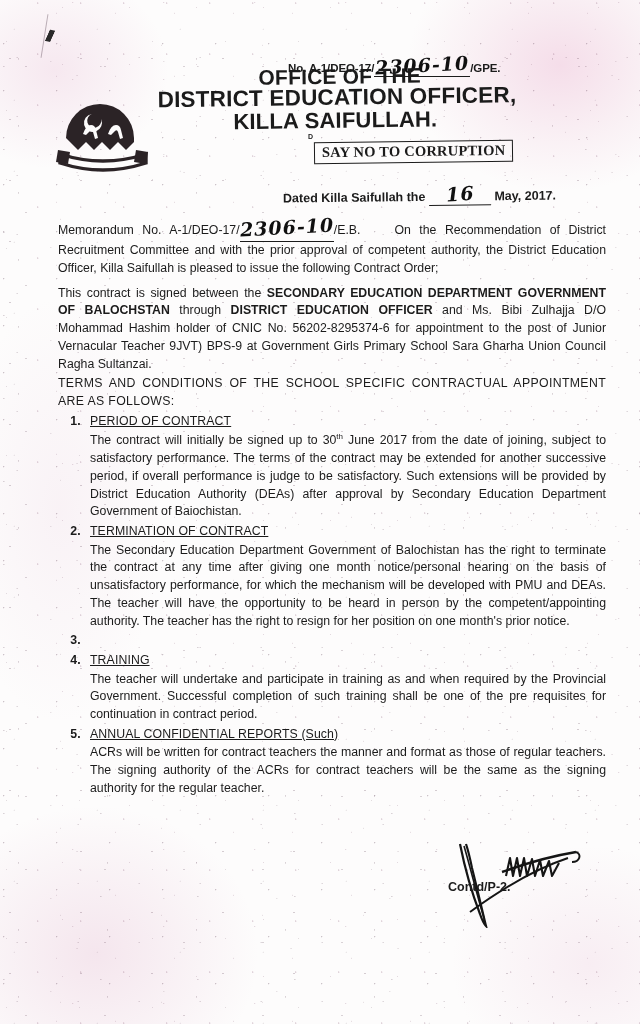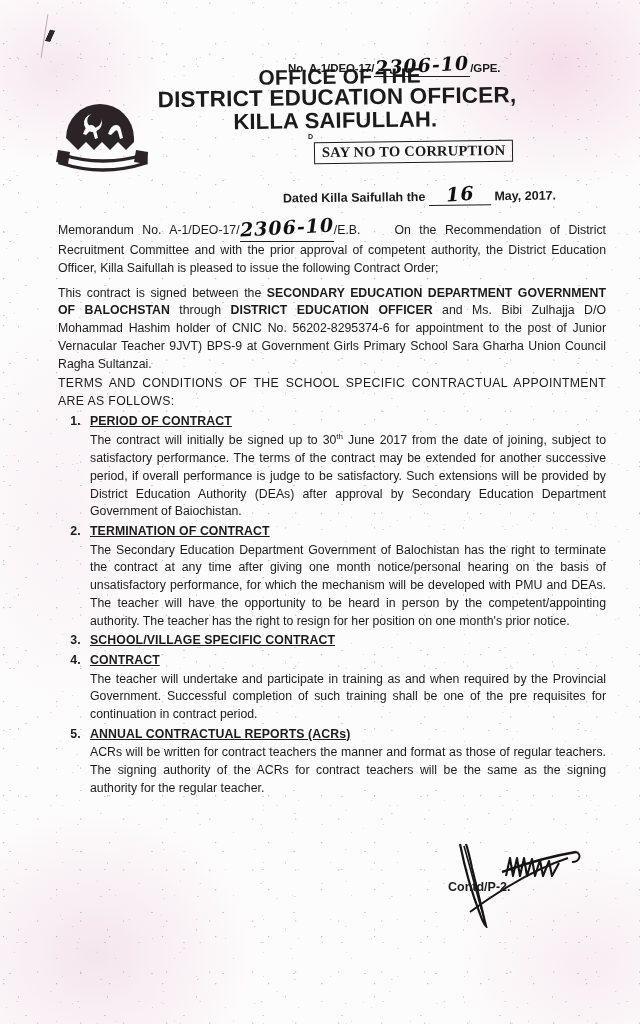--- a/index.html
+++ b/index.html
@@ -223,21 +223,21 @@
   }
   ol.clauses > li {
     margin-bottom: 2px;
     padding-left: 6px;
   }
   ol.clauses > li::marker {
     font-weight: 700;
   }
   .clause-title {
     text-decoration: underline;
-    font-weight: 700;
+    font-weight: 400;
     letter-spacing: 0.1px;
   }
   .clause-body {
     text-align: justify;
     margin-top: 1px;
   }
   sup { font-size: 8px; }
   
   .sign-area {
     position: absolute;
@@ -316,30 +316,29 @@
           <span class="clause-title">PERIOD OF CONTRACT</span>
           <div class="clause-body"><span>The contract will initially be signed up to 30</span><sup>th</sup><span> June 2017 from the date of joining, subject to satisfactory performance. The terms of the contract may be extended for another successive period, if overall performance is judge to be satisfactory. Such extensions will be provided by District Education Authority (DEAs) after approval by Secondary Education Department Government of Baiochistan.</span></div>
         </li>
 
         <li>
           <span class="clause-title">TERMINATION OF CONTRACT</span>
           <div class="clause-body">The Secondary Education Department Government of Balochistan has the right to terminate the contract at any time after giving one month notice/personal hearing on the basis of unsatisfactory performance, for which the mechanism will be developed with PMU and DEAs. The teacher will have the opportunity to be heard in person by the competent/appointing authority. The teacher has the right to resign for her position on one month's prior notice.</div>
         </li>
 
         <li>
-          <span class="clause-title">SCHOOL/VILLAGE SPECIFIC CONTRACT</span>
-        </li>
-
-        <li>
-          <span class="clause-title">CONTRACT</span>
+        </li>
+
+        <li>
+          <span class="clause-title">TRAINING</span>
           <div class="clause-body">The teacher will undertake and participate in training as and when required by the Provincial Government. Successful completion of such training shall be one of the pre requisites for continuation in contract period.</div>
         </li>
 
         <li>
-          <span class="clause-title">ANNUAL CONTRACTUAL REPORTS (ACRs)</span>
+          <span class="clause-title">ANNUAL CONFIDENTIAL REPORTS (Such)</span>
           <div class="clause-body">ACRs will be written for contract teachers the manner and format as those of regular teachers. The signing authority of the ACRs for contract teachers will be the same as the signing authority for the regular teacher.</div>
         </li>
 
       </ol>
     </div>
 
     <svg class="sign-area" viewBox="0 0 180 86">
       <path d="M20 2 C24 22, 30 46, 40 72 C42 78, 44 82, 46 84 C44 76, 38 50, 32 26 C30 16, 28 8, 26 2" fill="none" stroke="#151515" stroke-width="2.2"></path>
       <path d="M24 4 C30 24, 36 50, 44 76" fill="none" stroke="#151515" stroke-width="1.6"></path>
       <path d="M30 70 C60 48, 92 28, 128 16" fill="none" stroke="#151515" stroke-width="2"></path>

